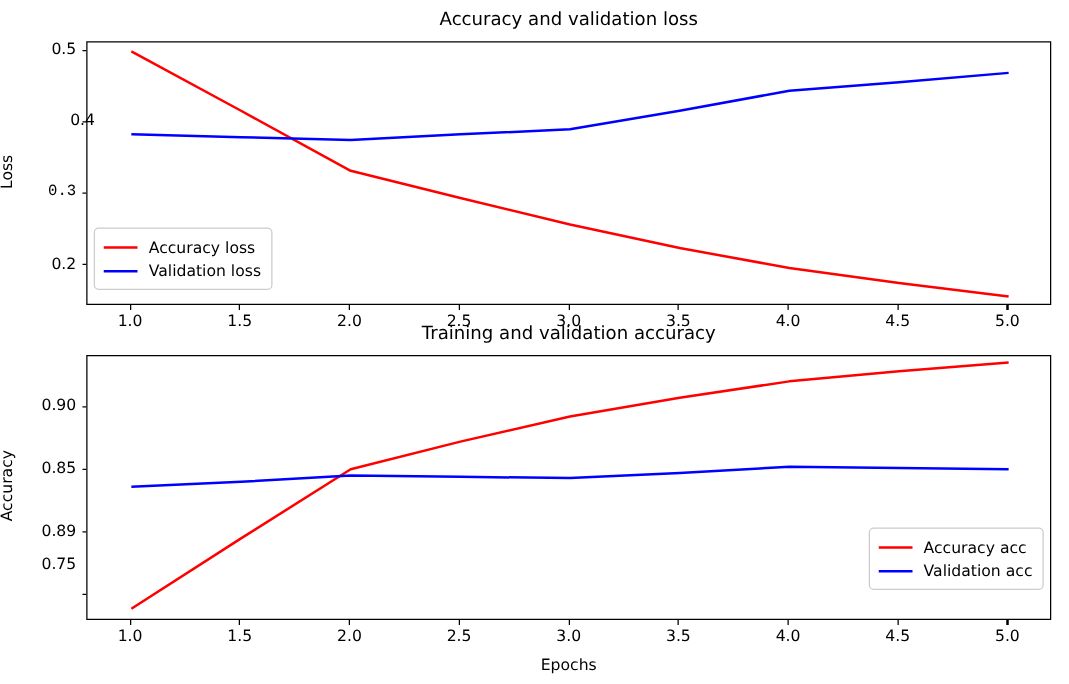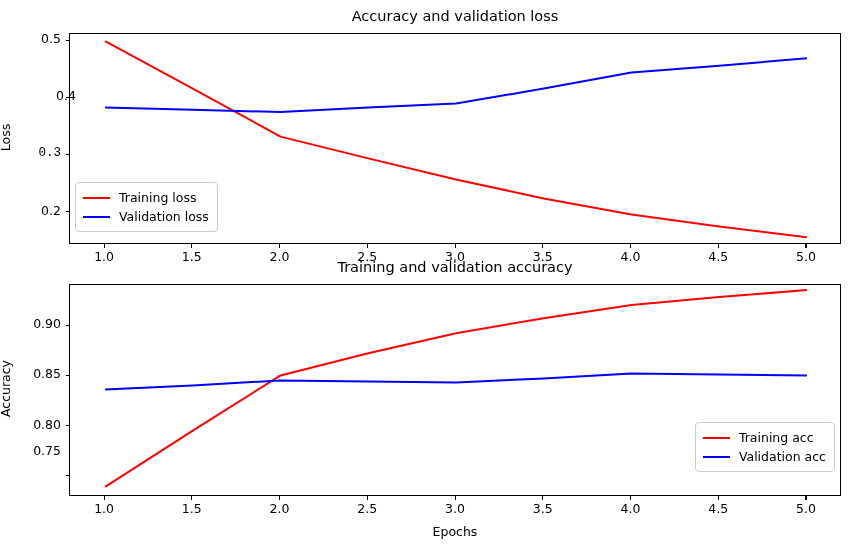--- a/index.html
+++ b/index.html
@@ -105,21 +105,21 @@
       <div class="tick-label" style="left: 7px; top: 145.511px; width: 54px; text-align: right; font-family: Liberation Mono, monospace;">0.3</div>
       <div class="tick-mark" style="left: 65.5px; top: 96.8293px; width: 3.5px; height: 1.1px;"></div>
       <div class="tick-label" style="left: 22px; top: 88.3293px; width: 54px; text-align: right;">0.4</div>
       <div class="tick-mark" style="left: 65.5px; top: 39.6477px; width: 3.5px; height: 1.1px;"></div>
       <div class="tick-label" style="left: 7px; top: 31.1477px; width: 54px; text-align: right;">0.5</div>
     </div>
 
   <div class="legend" id="loss-legend" style="left: 75px; top: 182px;">
     <div class="legend-row">
       <span class="legend-swatch" style="border-top-color:#ff0000"></span>
-      <span class="legend-text">Training loss</span>
+      <span class="legend-text">Accuracy loss</span>
     </div>
     <div class="legend-row">
       <span class="legend-swatch" style="border-top-color:#0000ff"></span>
       <span class="legend-text">Validation loss</span>
     </div>
   </div>
 
   <div class="chart-title" id="acc-title" style="left: 69px; width: 772px; top: 259px;">Training and validation accuracy</div>
 
   <div class="axis-label ylabel" id="acc-ylabel" style="width: 200px; left: -95px; top: 381px;">Accuracy</div>
@@ -146,33 +146,33 @@
       <div class="tick-label" style="left: 517.727px; top: 501px; width: 50px;">3.5</div>
       <div class="tick-mark" style="left: 629.955px; top: 496px; width: 1.1px; height: 3.5px;"></div>
       <div class="tick-label" style="left: 605.455px; top: 501px; width: 50px;">4.0</div>
       <div class="tick-mark" style="left: 717.682px; top: 496px; width: 1.1px; height: 3.5px;"></div>
       <div class="tick-label" style="left: 693.182px; top: 501px; width: 50px;">4.5</div>
       <div class="tick-mark" style="left: 805.409px; top: 496px; width: 1.1px; height: 3.5px;"></div>
       <div class="tick-label" style="left: 780.909px; top: 501px; width: 50px;">5.0</div>
       <div class="tick-mark" style="left: 65.5px; top: 475.405px; width: 3.5px; height: 1.1px;"></div>
       <div class="tick-label" style="left: 7px; top: 443px; width: 54px; text-align: right;">0.75</div>
       <div class="tick-mark" style="left: 65.5px; top: 425.168px; width: 3.5px; height: 1.1px;"></div>
-      <div class="tick-label" style="left: 7px; top: 416.668px; width: 54px; text-align: right;">0.80</div>
+      <div class="tick-label" style="left: 7px; top: 416.668px; width: 54px; text-align: right;">0.89</div>
       <div class="tick-mark" style="left: 65.5px; top: 374.931px; width: 3.5px; height: 1.1px;"></div>
       <div class="tick-label" style="left: 7px; top: 366.431px; width: 54px; text-align: right;">0.85</div>
       <div class="tick-mark" style="left: 65.5px; top: 324.694px; width: 3.5px; height: 1.1px;"></div>
       <div class="tick-label" style="left: 7px; top: 316.194px; width: 54px; text-align: right;">0.90</div>
     </div>
 
   <div class="axis-label" id="acc-xlabel" style="left: 69px; width: 772px; text-align: center; top: 524px;">Epochs</div>
 
   <div class="legend" id="acc-legend" style="right: 20px; top: 422px;">
     <div class="legend-row">
       <span class="legend-swatch" style="border-top-color:#ff0000"></span>
-      <span class="legend-text">Training acc</span>
+      <span class="legend-text">Accuracy acc</span>
     </div>
     <div class="legend-row">
       <span class="legend-swatch" style="border-top-color:#0000ff"></span>
       <span class="legend-text">Validation acc</span>
     </div>
   </div>
 
 </div>
 
 </body></html>

